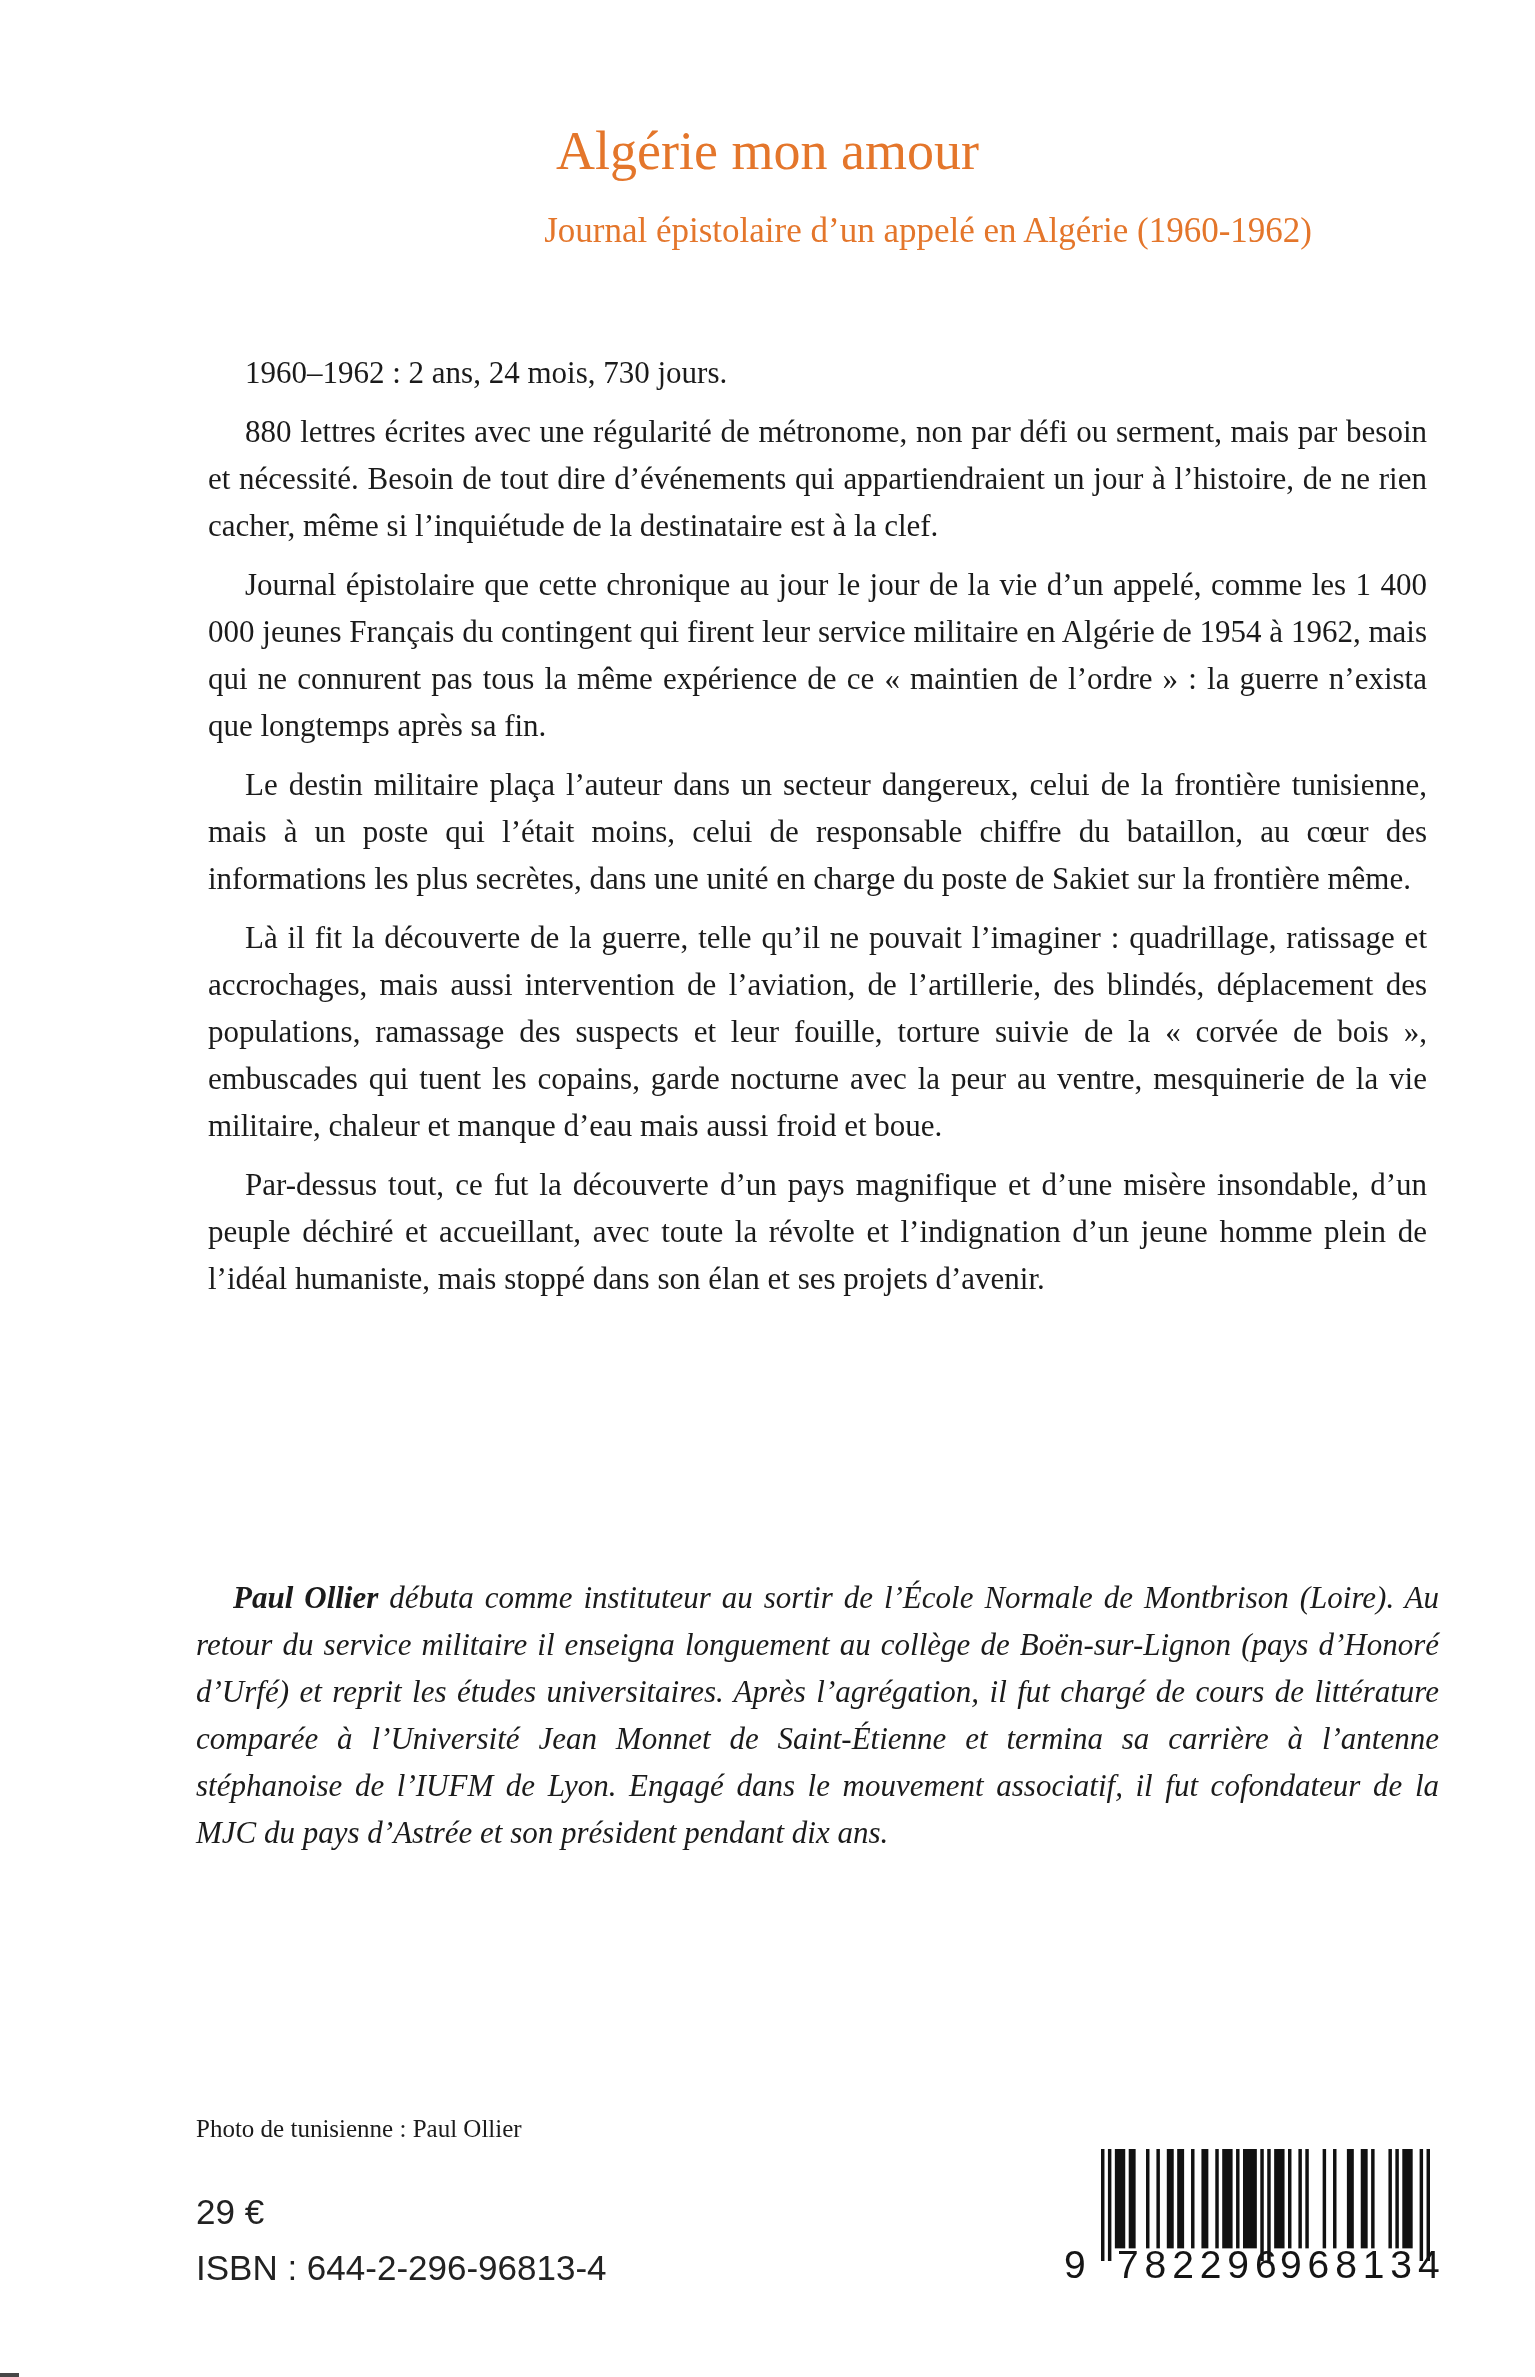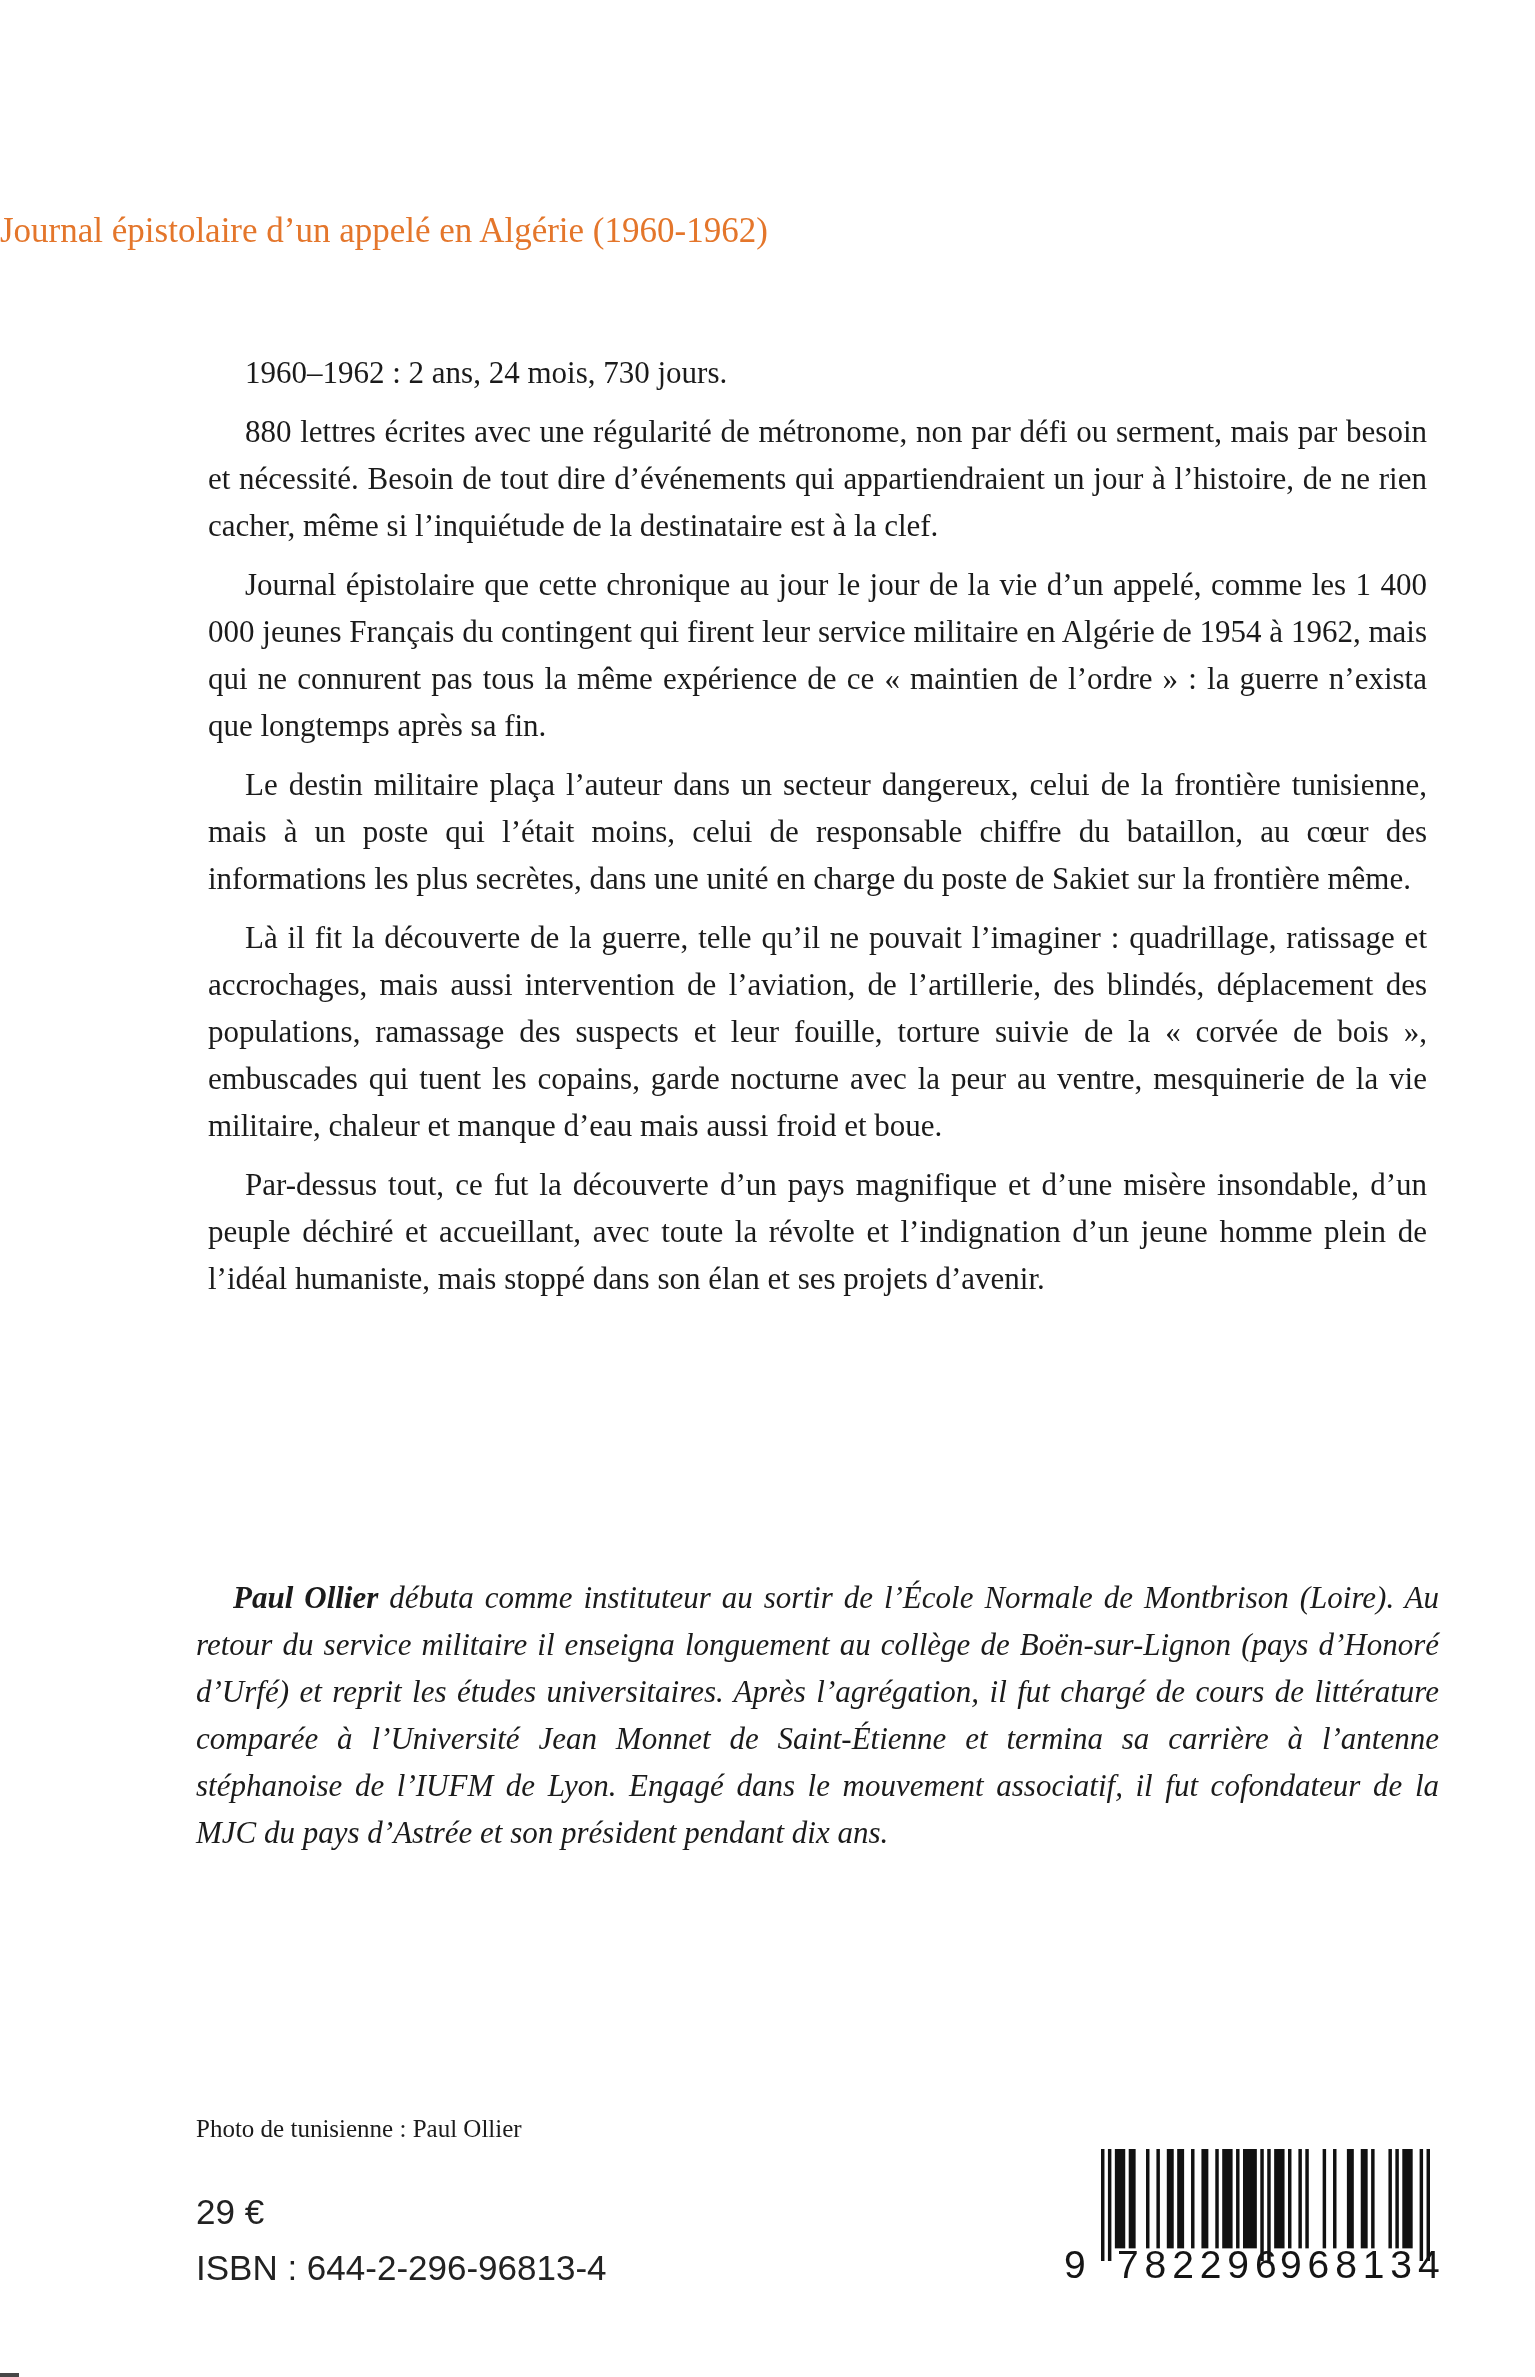--- a/index.html
+++ b/index.html
@@ -12,21 +12,21 @@
     color:#1b1b1b;
   }
   .title{
     position:absolute;top:119px;left:0;width:1535px;
     text-align:center;
     font-size:54px;line-height:1.2;
     font-weight:normal;
   }
   .subtitle{
     position:absolute;top:210px;left:0;width:1312px;
-    text-align:left;
+    text-align:right;
     font-size:35px;line-height:1.2;
     font-weight:normal;
   }
   .synopsis{
     position:absolute;top:337px;left:196px;width:1243px;
     font-size:31px;line-height:47px;
     text-align:justify;
   }
   .synopsis p{margin:12px;text-indent:37px;}
   .bio{
@@ -68,20 +68,21 @@
   .corner-mark{
     position:absolute;left:0;bottom:0;width:18.5px;height:4.2px;
     background:#474747;
   }
 </style>
 </head>
 <body>
 
 <div id="page">
 
+  <h1 class="title" style="color:#e4762b;margin:0;">Algérie mon amour</h1>
 
   <h2 class="subtitle" style="color:#e4762b;margin:0;">Journal épistolaire d’un appelé en Algérie (1960-1962)</h2>
 
   <div class="synopsis">
       <p>1960–1962 : 2 ans, 24 mois, 730 jours.</p>
       <p>880 lettres écrites avec une régularité de métronome, non par défi ou serment, mais par besoin et nécessité. Besoin de tout dire d’événements qui appartiendraient un jour à l’histoire, de ne rien cacher, même si l’inquiétude de la destinataire est à la clef.</p>
       <p>Journal épistolaire que cette chronique au jour le jour de la vie d’un appelé, comme les 1 400 000 jeunes Français du contingent qui firent leur service militaire en Algérie de 1954 à 1962, mais qui ne connurent pas tous la même expérience de ce « maintien de l’ordre » : la guerre n’exista que longtemps après sa fin.</p>
       <p>Le destin militaire plaça l’auteur dans un secteur dangereux, celui de la frontière tunisienne, mais à un poste qui l’était moins, celui de responsable chiffre du bataillon, au cœur des informations les plus secrètes, dans une unité en charge du poste de Sakiet sur la frontière même.</p>
       <p>Là il fit la découverte de la guerre, telle qu’il ne pouvait l’imaginer : quadrillage, ratissage et accrochages, mais aussi intervention de l’aviation, de l’artillerie, des blindés, déplacement des populations, ramassage des suspects et leur fouille, torture suivie de la « corvée de bois », embuscades qui tuent les copains, garde nocturne avec la peur au ventre, mesquinerie de la vie militaire, chaleur et manque d’eau mais aussi froid et boue.</p>
       <p>Par-dessus tout, ce fut la découverte d’un pays magnifique et d’une misère insondable, d’un peuple déchiré et accueillant, avec toute la révolte et l’indignation d’un jeune homme plein de l’idéal humaniste, mais stoppé dans son élan et ses projets d’avenir.</p>

